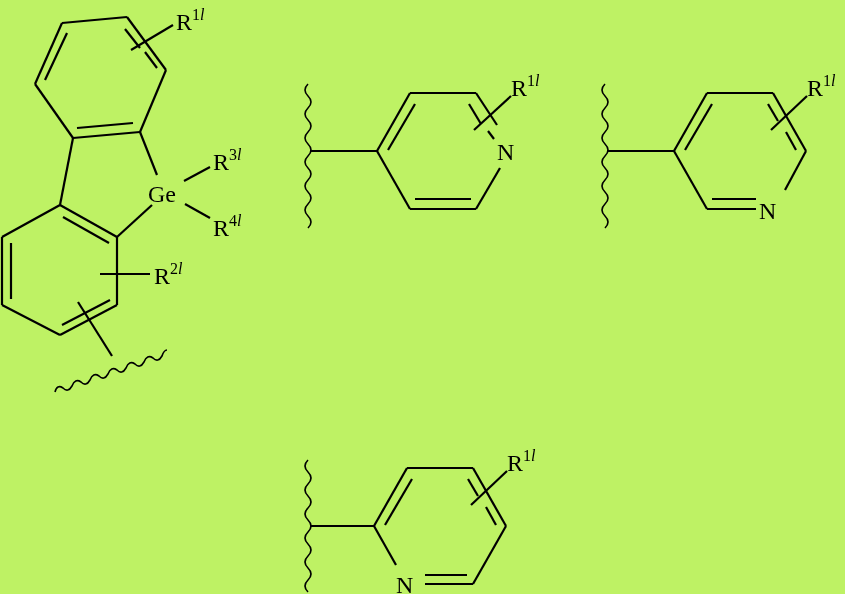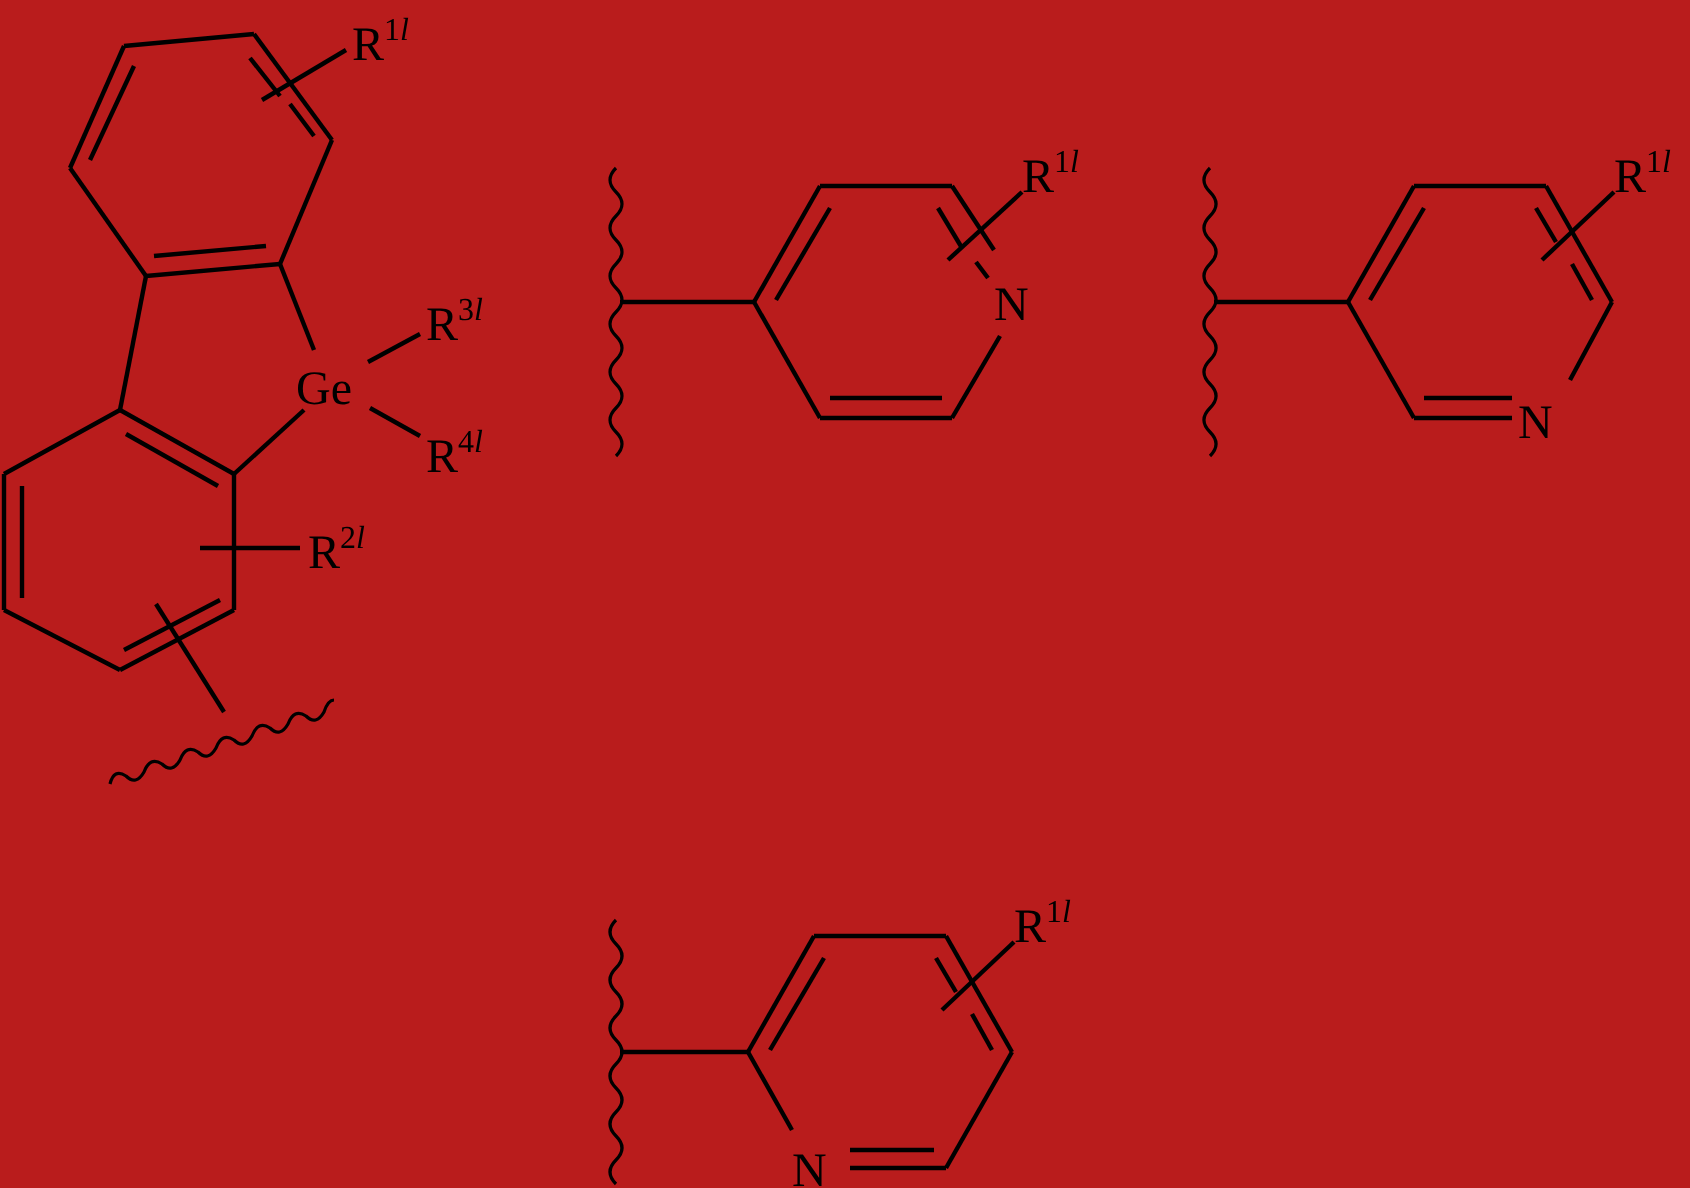--- a/index.html
+++ b/index.html
@@ -1,16 +1,16 @@
 <!DOCTYPE html>
 <html><head>
   <meta charset="utf-8">
   <style>
     html, body { margin: 0; padding: 0; background: #ffffff; }
-    #canvas { position: relative; width: 845px; height: 594px; background: #b91c1c; overflow: hidden; }
+    #canvas { position: relative; width: 845px; height: 594px; background: #bef264; overflow: hidden; }
     svg { position: absolute; left: 0; top: 0; }
     .bond { stroke: #000; stroke-width: 2.2; fill: none; stroke-linecap: butt; }
     .wavy { stroke: #000; stroke-width: 1.6; fill: none; }
     .lbl { font-family: "Liberation Serif", "DejaVu Serif", serif; font-size: 24px; fill: #000; }
     .sup { font-family: "Liberation Serif", "DejaVu Serif", serif; font-size: 16px; fill: #000; }
     .supi { font-style: italic; }
   </style>
 </head>
 <body>
 

